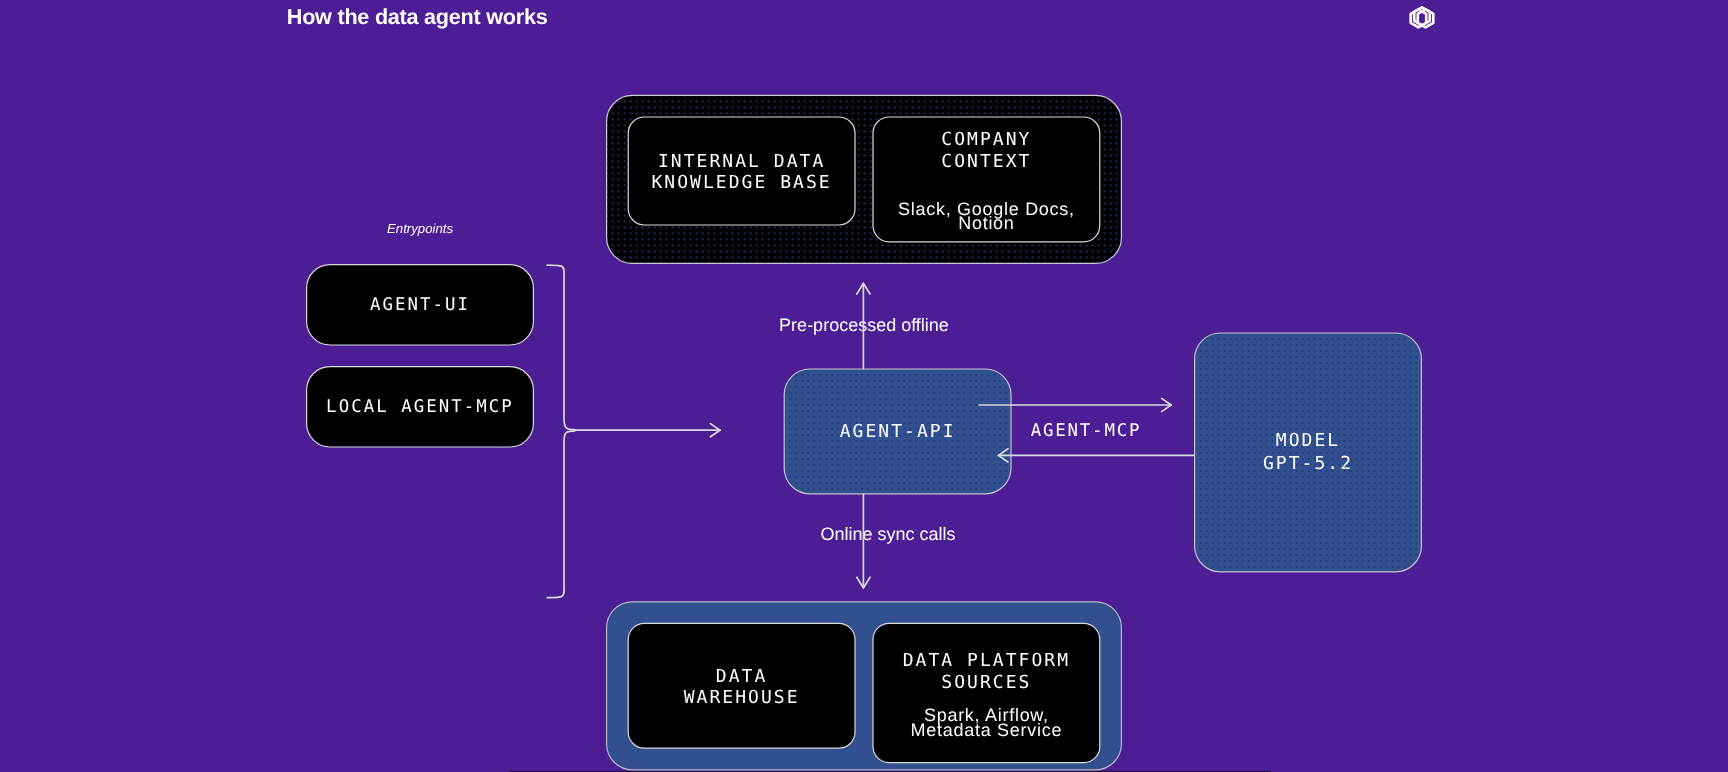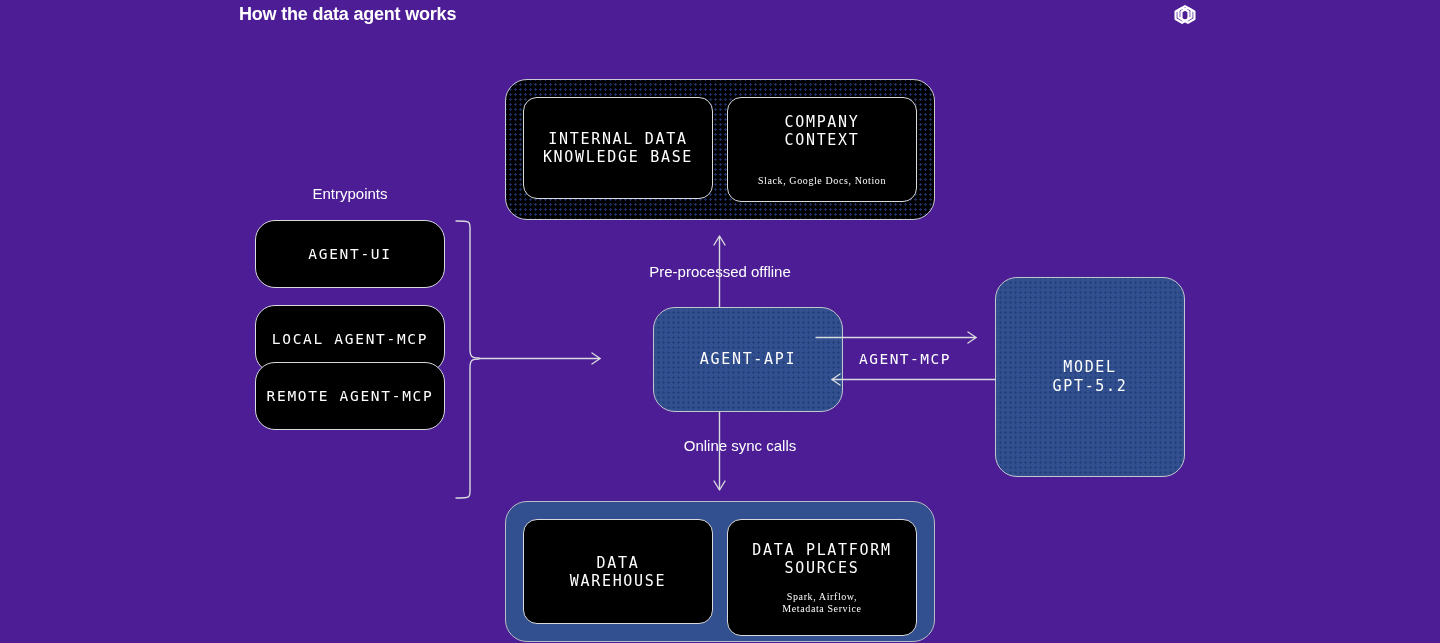--- a/index.html
+++ b/index.html
@@ -40,21 +40,21 @@
     font-size:15px; letter-spacing:1.6px; line-height:17px;
     white-space:pre-line;
   }
 
   
   .ep{ left:255px; width:190px; height:68px; border-radius:20px; }
   .ep .title{ font-size:14.5px; letter-spacing:1.7px; }
 
   .entry-label{
     position:absolute; left:255px; width:190px; top:185px;
-    text-align:center; font-size:15px; color:#ffffff;
+    text-align:center; font-size:11px; color:#ffffff;font-style:italic;
   }
 
   
   .dotbox{
     position:absolute;
     border:1.3px solid #c9ccd2;
     border-radius:22px;
     background-color:#000;
     background-image:radial-gradient(#1d2f63 1.05px, transparent 1.15px);
     background-size:5px 5px;
@@ -74,22 +74,22 @@
     display:flex; flex-direction:column;
     align-items:center; justify-content:center;
     color:#fff; text-align:center;
   }
   .inner .title{
     font-family:"DejaVu Sans Mono","Liberation Mono",monospace;
     font-size:15px; letter-spacing:1.7px; line-height:18px;
     white-space:pre-line;
   }
   .inner .sub{
-    font-family:Liberation Serif, serif;
-    font-size:10px; letter-spacing:0.6px; line-height:11.5px;
+    font-family:Liberation Sans, sans-serif;
+    font-size:15px; letter-spacing:0.6px; line-height:11.5px;
     margin-top:14px; white-space:pre-line;
   }
 
   
   .bluenode{
     position:absolute;
     border:1.3px solid #c2c6cd;
     border-radius:22px;
     background-color:#32508f;
     background-image:radial-gradient(#24407a 1.05px, transparent 1.15px);
@@ -129,27 +129,24 @@
   </svg>
 
   <div class="entry-label">Entrypoints</div>
 
   <div class="node ep" style="top:305px;">
     <div class="title">LOCAL AGENT-MCP</div>
   </div>
   <div class="node ep" style="top:220px;">
     <div class="title">AGENT-UI</div>
   </div>
-  <div class="node ep" style="top:362px;">
-    <div class="title">REMOTE AGENT-MCP</div>
-  </div>
 
   <div class="dotbox" style="left:505px; top:79px; width:430px; height:141px;"></div>
 
-  <div class="inner" style="left:523px; top:97px; width:190px; height:102px;">
+  <div class="inner" style="left:523px; top:97px; width:190px; height:91px;">
     <div class="title">INTERNAL DATA
 KNOWLEDGE BASE</div>
   </div>
 
   <div class="inner" style="left:727px; top:97px; width:190px; height:105px;gap:12px;">
     <div class="title">COMPANY
 CONTEXT</div>
     <div class="sub">Slack, Google Docs, Notion</div>
   </div>
 

